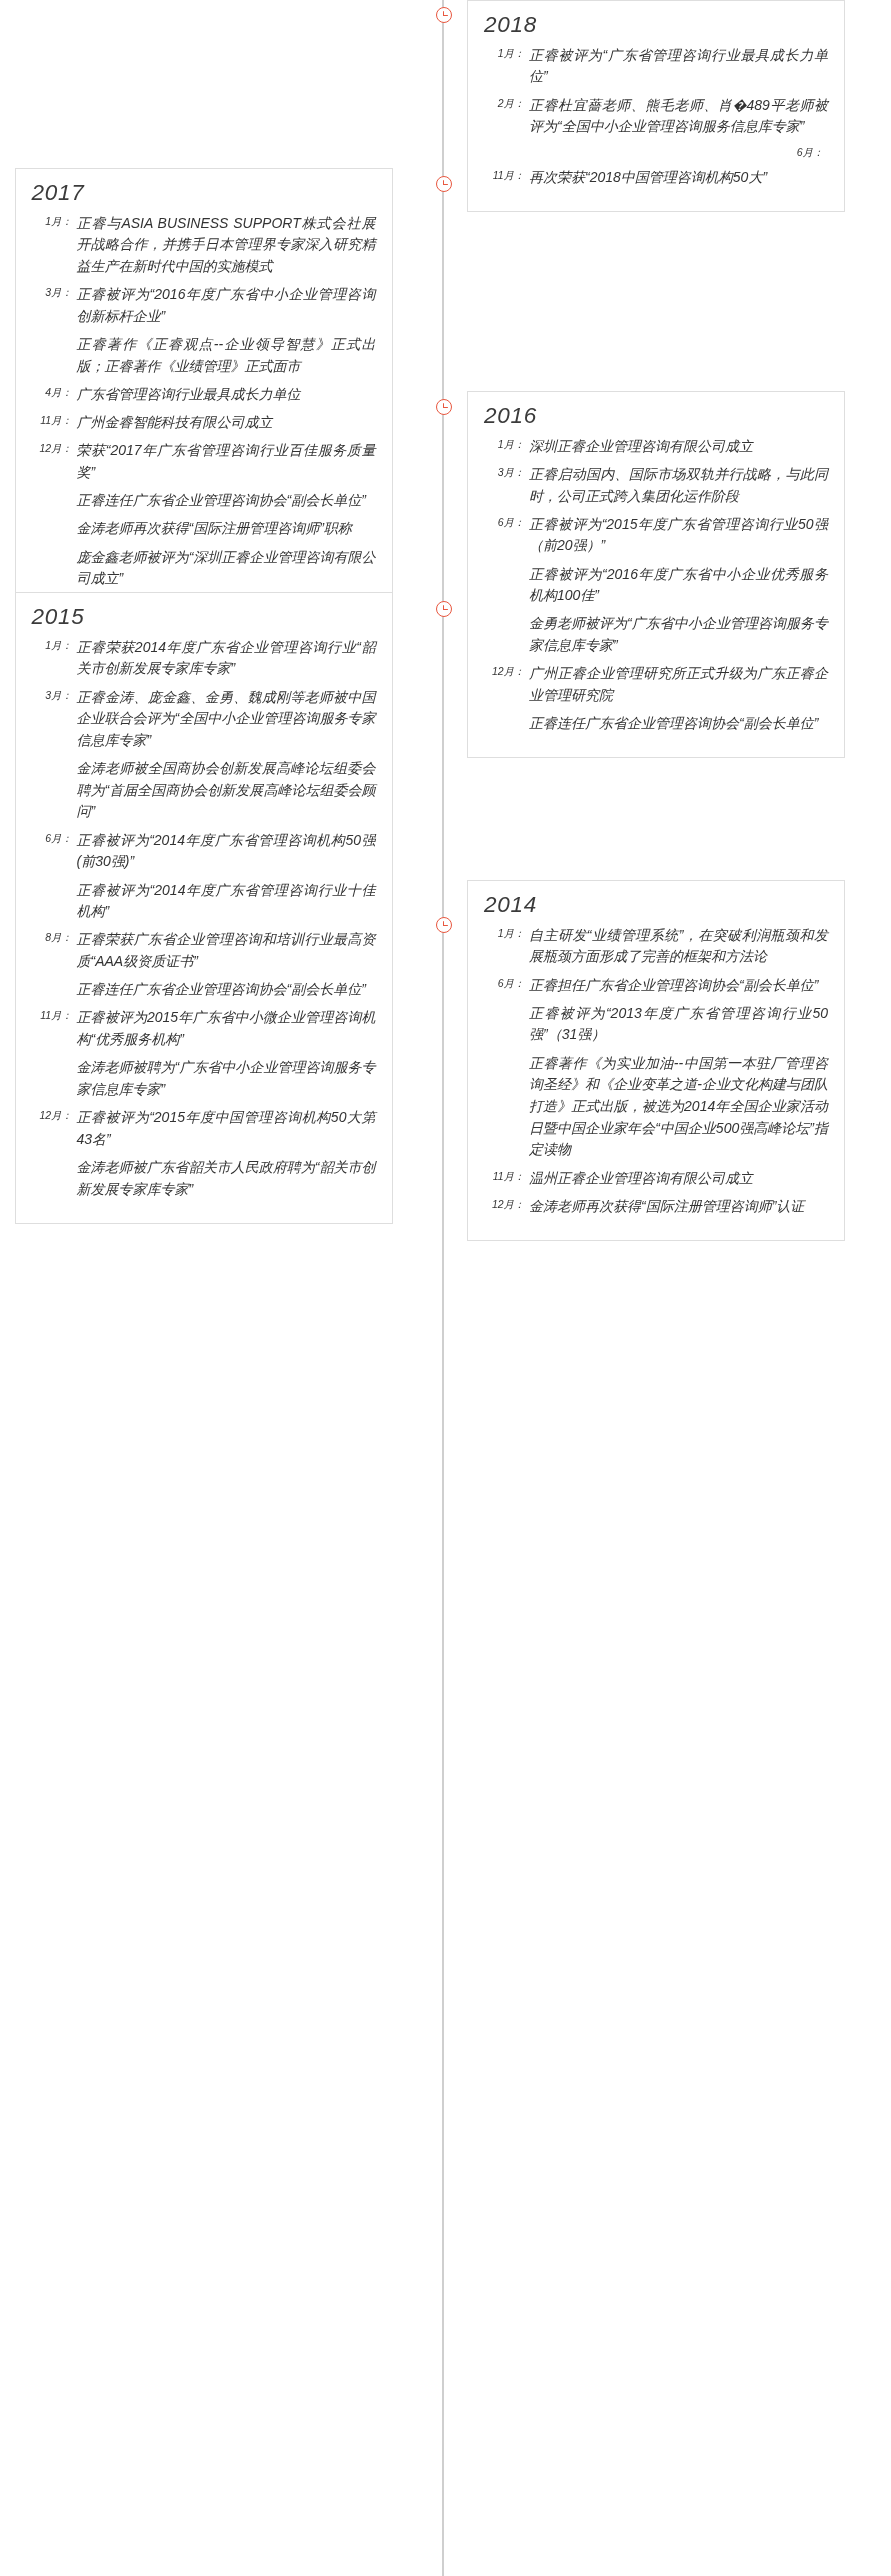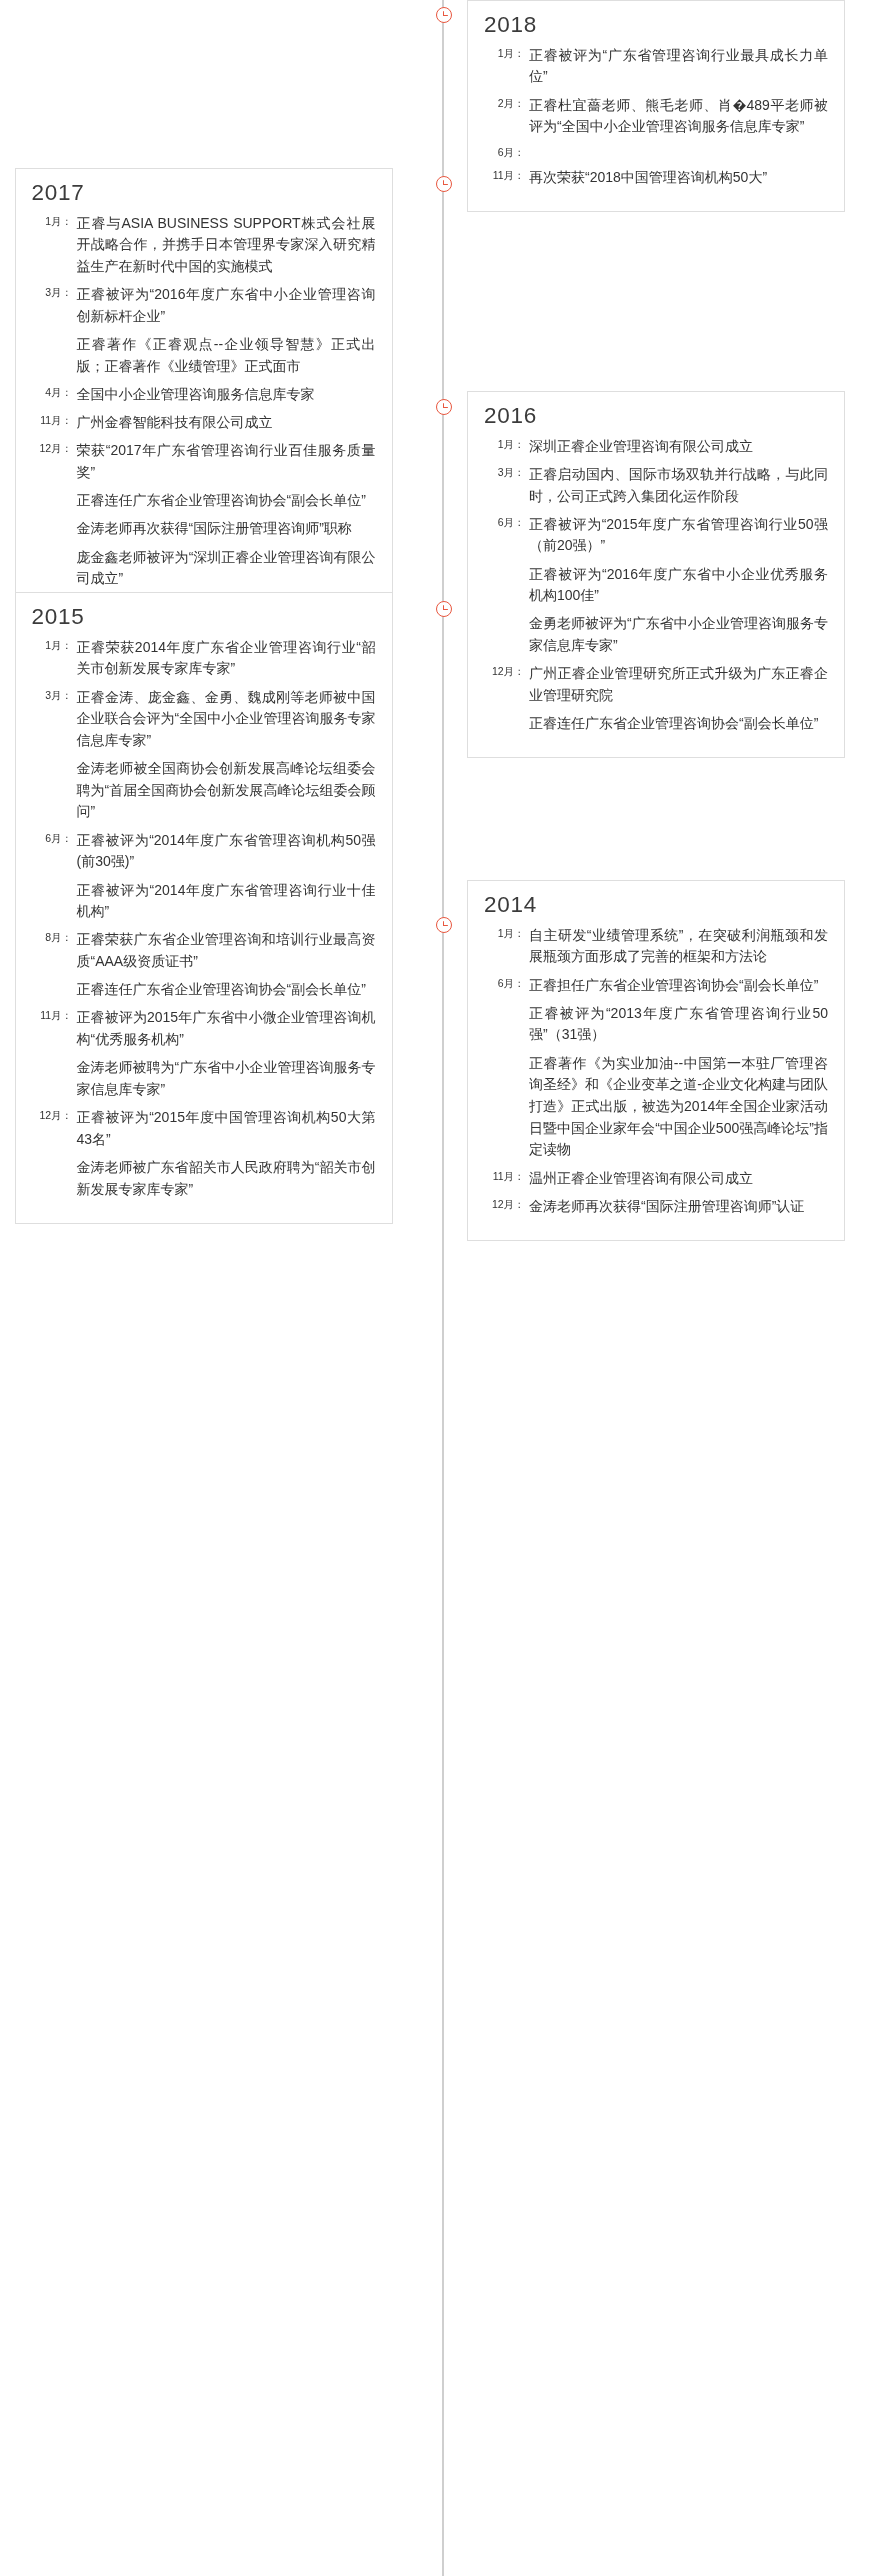--- a/index.html
+++ b/index.html
@@ -29,33 +29,35 @@
     position: absolute;
     width: 378px;
   }
   .year-block.left  { left: 14.5px; }
   .year-block.right { left: 467px; }
 
   .card {
     border: 0.7px solid #dedede;
     background: #ffffff;
     padding: 11.6px 16px 16px 16px;
+    font-style: italic;
   }
   .year-label {
     font-size: 22.5px;
     color: #3b3b3b;
     font-weight: normal;
     letter-spacing: 0.7px;
     margin: 0 0 7.3px 0;
     line-height: 1.1;
   }
   .event {
     display: flex;
     align-items: flex-start;
     margin-bottom: 6.5px;
+    justify-content: flex-end;
   }
   .event-month {
     flex: 0 0 45px;
     text-align: right;
     font-size: 10.5px;
     color: #333333;
     line-height: 1.55;
     padding-right: 4.4px;
     white-space: nowrap;
   }
@@ -136,21 +138,21 @@
           <div class="event">
             <div class="event-month">3月：</div>
             <div class="event-text">正睿被评为“2016年度广东省中小企业管理咨询创新标杆企业”</div>
           </div>
           <div class="event cont">
             <div class="event-month"></div>
             <div class="event-text">正睿著作《正睿观点--企业领导智慧》正式出版；正睿著作《业绩管理》正式面市</div>
           </div>
           <div class="event">
             <div class="event-month">4月：</div>
-            <div class="event-text">全国中小企业管理咨询服务信息库专家</div>
+            <div class="event-text">广东省管理咨询行业最具成长力单位</div>
           </div>
           <div class="event">
             <div class="event-month">11月：</div>
             <div class="event-text">广州金睿智能科技有限公司成立</div>
           </div>
           <div class="event">
             <div class="event-month">12月：</div>
             <div class="event-text">荣获“2017年广东省管理咨询行业百佳服务质量奖”</div>
           </div>
           <div class="event cont">

